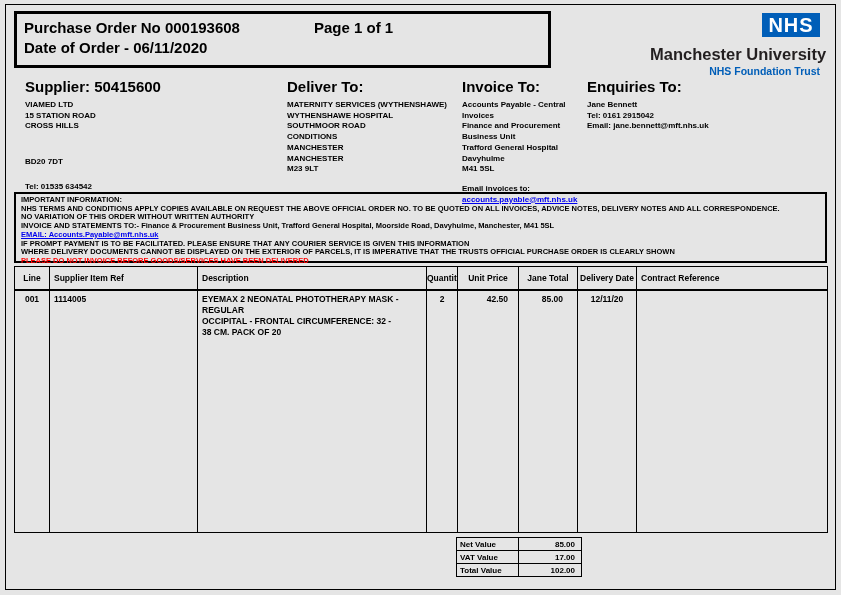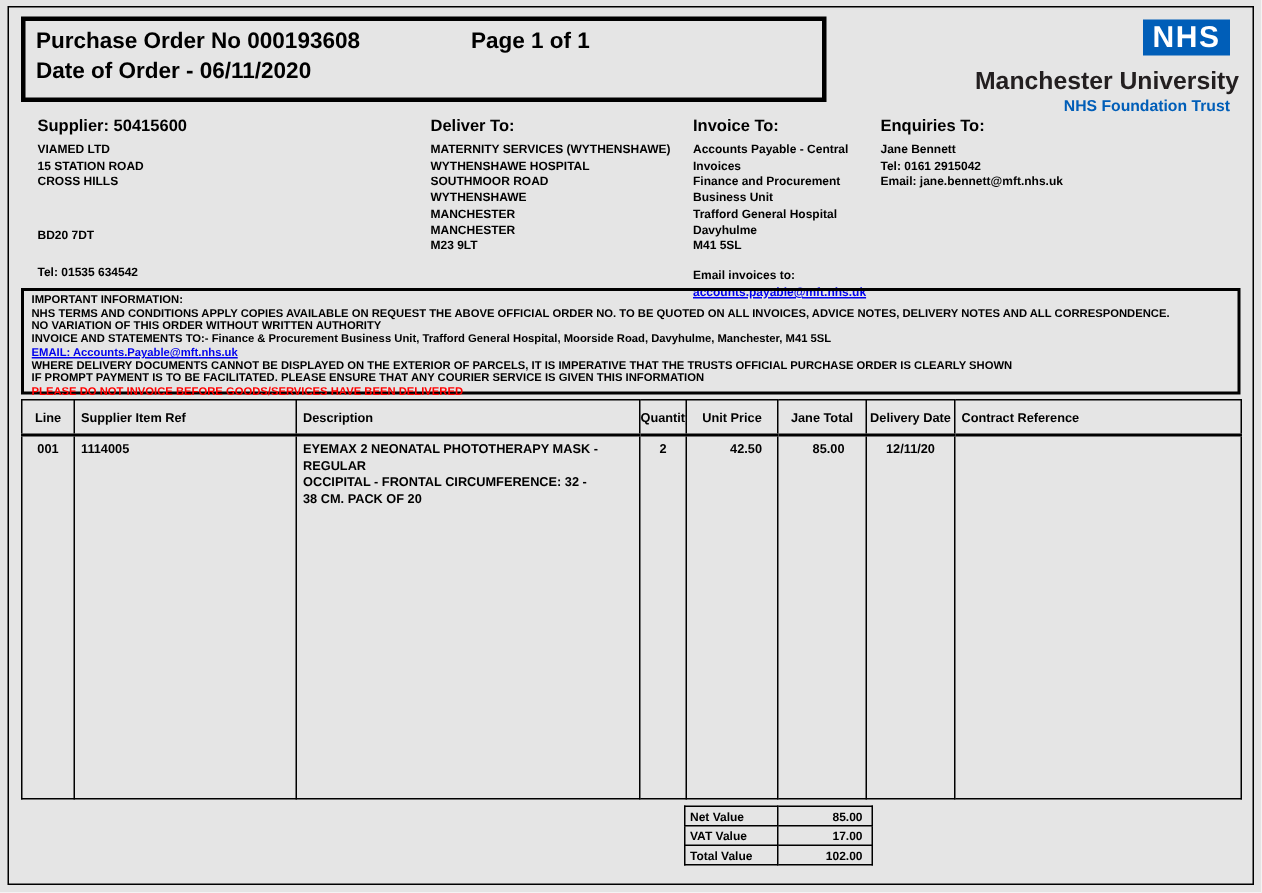--- a/index.html
+++ b/index.html
@@ -13,21 +13,21 @@
   .po-row .po-no { width:290px; }
 
   
   .logo { position:absolute; left:650px; top:13px; width:170px; text-align:right; }
   .nhs-box { display:block; margin-left:auto; width:58px; height:24px; background:#005EB8; color:#fff; font-weight:bold; font-size:20px; text-align:center; line-height:24px; letter-spacing:1px; }
   .org { font-size:16.5px; font-weight:bold; color:#231f20; margin-top:8px; white-space:nowrap; }
   .trust { font-size:10.5px; font-weight:bold; color:#005EB8; margin-top:1px; white-space:nowrap; }
 
   
   .col { position:absolute; top:78px; color:#000; }
-  .col-heading { font-size:11px; font-weight:bold; margin-bottom:5px; white-space:nowrap; }
+  .col-heading { font-size:15px; font-weight:bold; margin-bottom:5px; white-space:nowrap; }
   .addr-line { font-size:8px; font-weight:bold; line-height:10.7px; white-space:nowrap; }
   .col-supplier { left:25px; width:250px; }
   .col-deliver { left:287px; width:172px; }
   .col-invoice { left:462px; width:125px; }
   .col-enquiries { left:587px; width:230px; }
   .postcode { margin-top:25px; }
   .sup-tel { margin-top:14px; }
   .email-label { margin-top:9px; }
   .email-link { color:#0000EE; text-decoration:underline; }
 
@@ -83,21 +83,21 @@
     <div class="addr-line">CROSS HILLS</div>
     <div class="addr-line postcode">BD20 7DT</div>
     <div class="addr-line sup-tel">Tel: 01535 634542</div>
   </div>
 
   <div class="col col-deliver">
     <div class="col-heading">Deliver To:</div>
     <div class="addr-line">MATERNITY SERVICES (WYTHENSHAWE)</div>
     <div class="addr-line">WYTHENSHAWE HOSPITAL</div>
     <div class="addr-line">SOUTHMOOR ROAD</div>
-    <div class="addr-line">WYTHENSHAWE</div>
+    <div class="addr-line">CONDITIONS</div>
     <div class="addr-line">MANCHESTER</div>
     <div class="addr-line">MANCHESTER</div>
     <div class="addr-line">M23 9LT</div>
   </div>
 
   <div class="col col-invoice">
     <div class="col-heading">Invoice To:</div>
     <div class="addr-line">Accounts Payable - Central</div>
     <div class="addr-line">Invoices</div>
     <div class="addr-line">Finance and Procurement</div>
@@ -115,22 +115,22 @@
     <div class="addr-line">Tel: 0161 2915042</div>
     <div class="addr-line">Email: jane.bennett@mft.nhs.uk</div>
   </div>
 
   <div class="important-box">
     <div class="imp-line">IMPORTANT INFORMATION:</div>
     <div class="imp-line">NHS TERMS AND CONDITIONS APPLY COPIES AVAILABLE ON REQUEST THE ABOVE OFFICIAL ORDER NO. TO BE QUOTED ON ALL INVOICES, ADVICE NOTES, DELIVERY NOTES AND ALL CORRESPONDENCE.</div>
     <div class="imp-line">NO VARIATION OF THIS ORDER WITHOUT WRITTEN AUTHORITY</div>
     <div class="imp-line">INVOICE AND STATEMENTS TO:- Finance &amp; Procurement Business Unit, Trafford General Hospital, Moorside Road, Davyhulme, Manchester, M41 5SL</div>
     <div class="imp-line imp-email">EMAIL: Accounts.Payable@mft.nhs.uk</div>
+    <div class="imp-line">IF PROMPT PAYMENT IS TO BE FACILITATED. PLEASE ENSURE THAT ANY COURIER SERVICE IS GIVEN THIS INFORMATION</div>
     <div class="imp-line">WHERE DELIVERY DOCUMENTS CANNOT BE DISPLAYED ON THE EXTERIOR OF PARCELS, IT IS IMPERATIVE THAT THE TRUSTS OFFICIAL PURCHASE ORDER IS CLEARLY SHOWN</div>
-    <div class="imp-line">IF PROMPT PAYMENT IS TO BE FACILITATED. PLEASE ENSURE THAT ANY COURIER SERVICE IS GIVEN THIS INFORMATION</div>
     <div class="imp-line imp-warning">PLEASE DO NOT INVOICE BEFORE GOODS/SERVICES HAVE BEEN DELIVERED</div>
   </div>
 
   <table class="po-table">
     <colgroup>
       <col style="width:35px">
         <col style="width:148px">
         <col style="width:229px">
         <col style="width:31px">
       <col style="width:61px">

